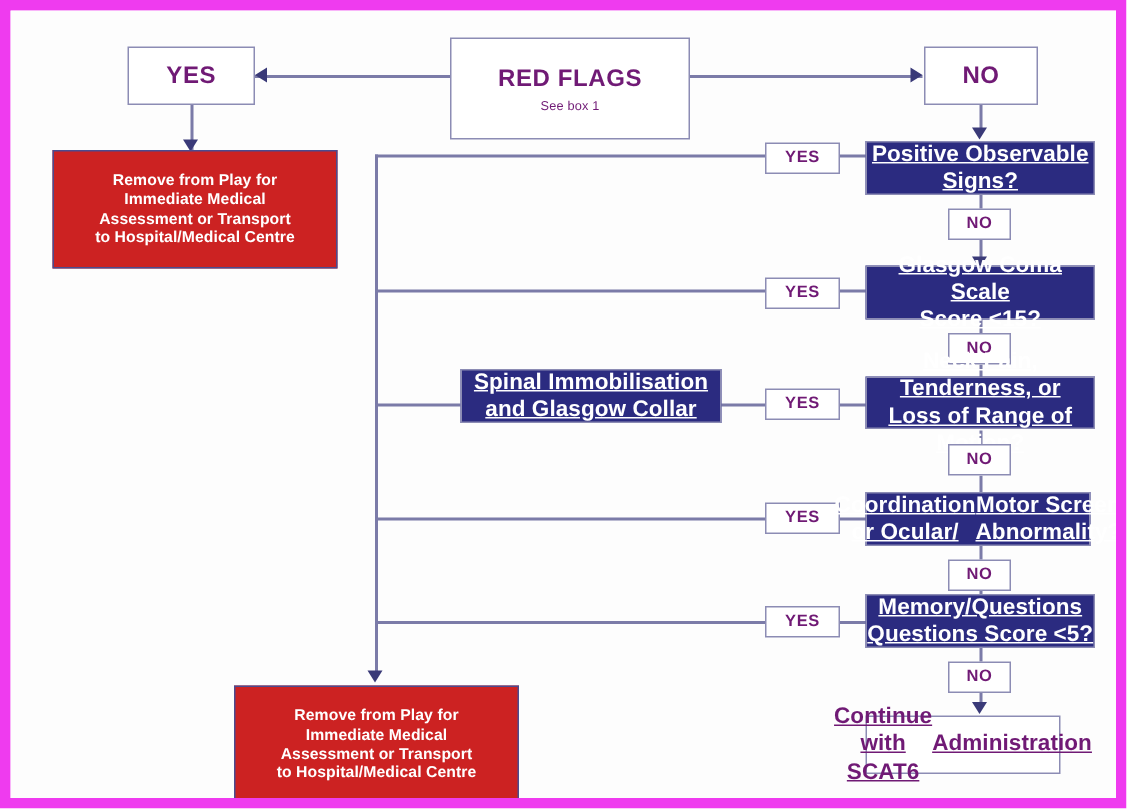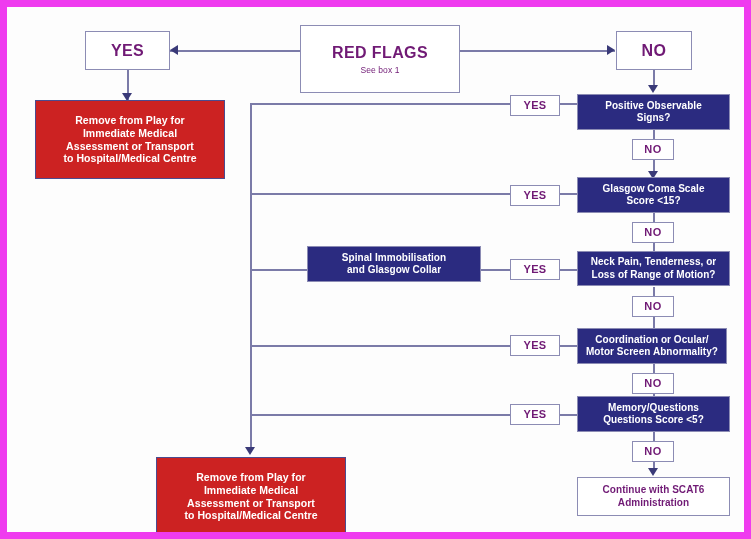--- a/index.html
+++ b/index.html
@@ -52,21 +52,21 @@
   
   .b-red{
     background:#cc2222;
     border:1.6px solid #4b4b8f;
     color:#ffffff;
     font-weight:bold;
   }
 
   .t-big{font-size:16px;letter-spacing:.4px;}
   .t-sub{font-size:8.5px;font-weight:normal;letter-spacing:.1px;display:block;margin-top:2px;}
-  .t-sm{font-size:10px;letter-spacing:.05px;}
+  .t-sm{font-size:15px;letter-spacing:.05px;text-decoration:underline;}
   .t-red{font-size:10.5px;letter-spacing:.05px;}
   .t-yesno{font-size:11px;letter-spacing:.4px;}
 
   
   .ln{position:absolute;background:#7b7ba8;z-index:1;}
   .lh{height:1.6px;}
   .lv{width:1.6px;}
 
   .arrow{position:absolute;width:0;height:0;z-index:2;}
   .ar-down{
@@ -186,21 +186,21 @@
     </div>
     <div class="ln lv" style="left:646px;top:310px;height:14px;"></div>
     <div class="arrow ar-down" style="left:641px;top:321px;"></div>
 
     <div class="ln lh" style="left:243px;top:338px;width:261px;"></div>
     <div class="box b-white" style="left:503px;top:328px;width:50px;height:21px;">
       <span class="t-yesno">YES</span>
     </div>
     <div class="ln lh" style="left:553px;top:338px;width:18px;"></div>
 
-    <div class="box b-navy" style="left:570px;top:321px;width:150px;height:36px;flex-direction:column;">
+    <div class="box b-navy" style="left:570px;top:321px;width:150px;height:36px;flex-direction:row;">
       <span class="t-sm">Coordination or Ocular/</span>
       <span class="t-sm">Motor Screen Abnormality?</span>
     </div>
 
     <div class="ln lv" style="left:646px;top:357px;height:10px;"></div>
     <div class="box b-white" style="left:625px;top:366px;width:42px;height:21px;">
       <span class="t-yesno">NO</span>
     </div>
     <div class="ln lv" style="left:646px;top:387px;height:14px;"></div>
     <div class="arrow ar-down" style="left:641px;top:398px;"></div>
@@ -216,21 +216,21 @@
       <span class="t-sm">Questions Score &lt;5?</span>
     </div>
 
     <div class="ln lv" style="left:646px;top:425px;height:10px;"></div>
     <div class="box b-white" style="left:625px;top:434px;width:42px;height:21px;">
       <span class="t-yesno">NO</span>
     </div>
     <div class="ln lv" style="left:646px;top:455px;height:10px;"></div>
     <div class="arrow ar-down" style="left:641px;top:461px;"></div>
 
-    <div class="box b-white" style="left:570px;top:470px;width:153px;height:39px;flex-direction:column;">
+    <div class="box b-white" style="left:570px;top:470px;width:130px;height:39px;flex-direction:row;">
       <span class="t-sm">Continue with SCAT6</span>
       <span class="t-sm">Administration</span>
     </div>
 
     <div class="box b-red" style="left:149px;top:450px;width:190px;height:79px;flex-direction:column;">
       <span class="t-red">Remove from Play for</span>
       <span class="t-red">Immediate Medical</span>
       <span class="t-red">Assessment or Transport</span>
       <span class="t-red">to Hospital/Medical Centre</span>
     </div>

